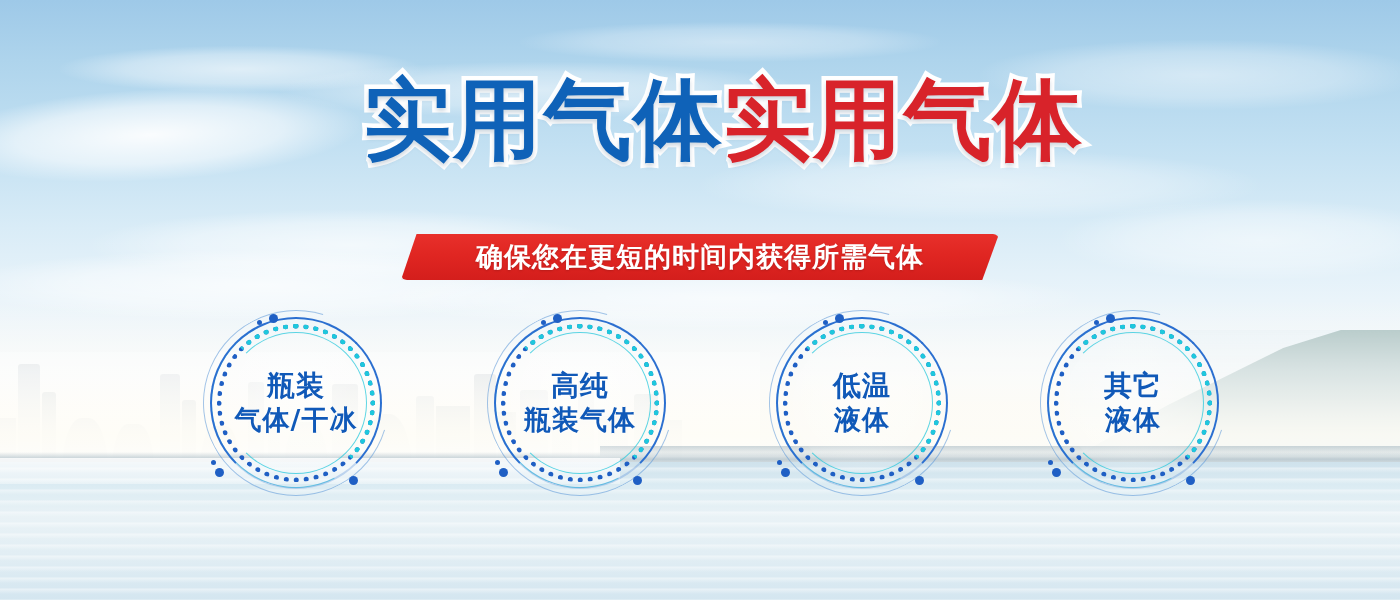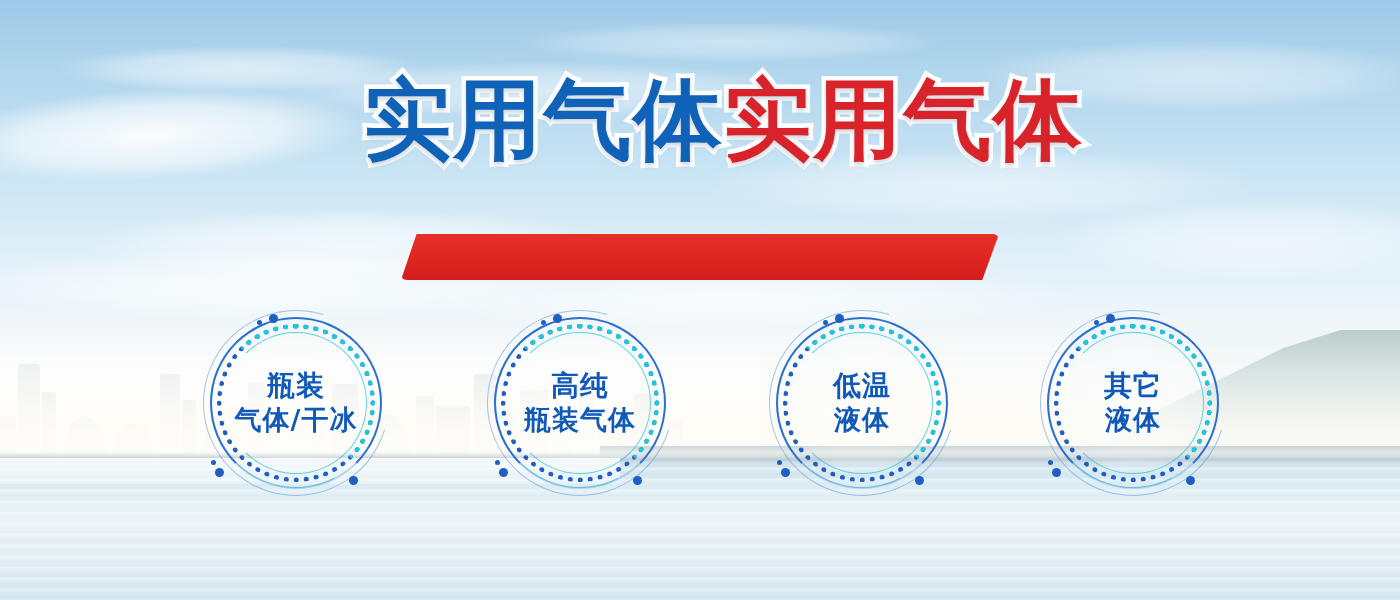--- a/index.html
+++ b/index.html
@@ -289,20 +289,21 @@
   <div class="water-strip"></div>
   <div class="water"></div>
   <div class="shore"></div>
 
   <div class="headline">
     <span class="hl-blue">实用气体</span><span class="hl-red">实用气体</span>
   </div>
 
 
   <div class="ribbon"></div>
+  <div class="ribbon-text" style="top:234px;">确保您在更短的时间内获得所需气体</div>
 
   <div class="circles">
 
     <div class="circle" style="left:487px;">
       <div class="ring ring-outer"></div>
       <div class="ring ring-outer2"></div>
       <div class="ring ring-blue"></div>
       <div class="ring ring-dash"></div>
       <div class="ring ring-dash-cyan"></div>
       <div class="ring ring-cyan-thin"></div>

